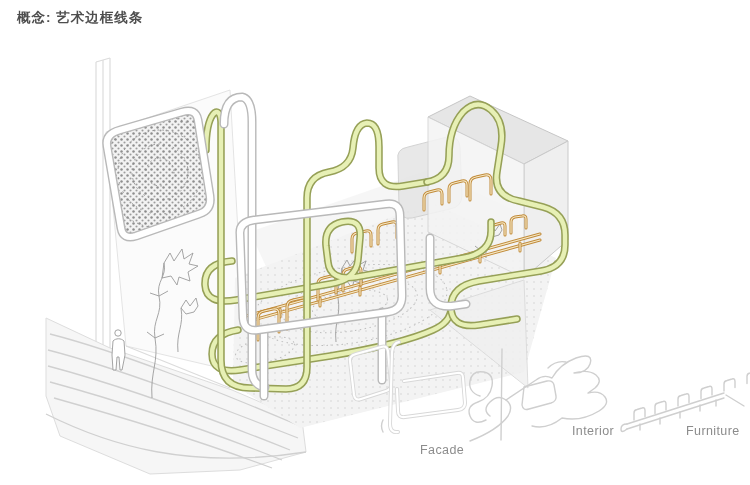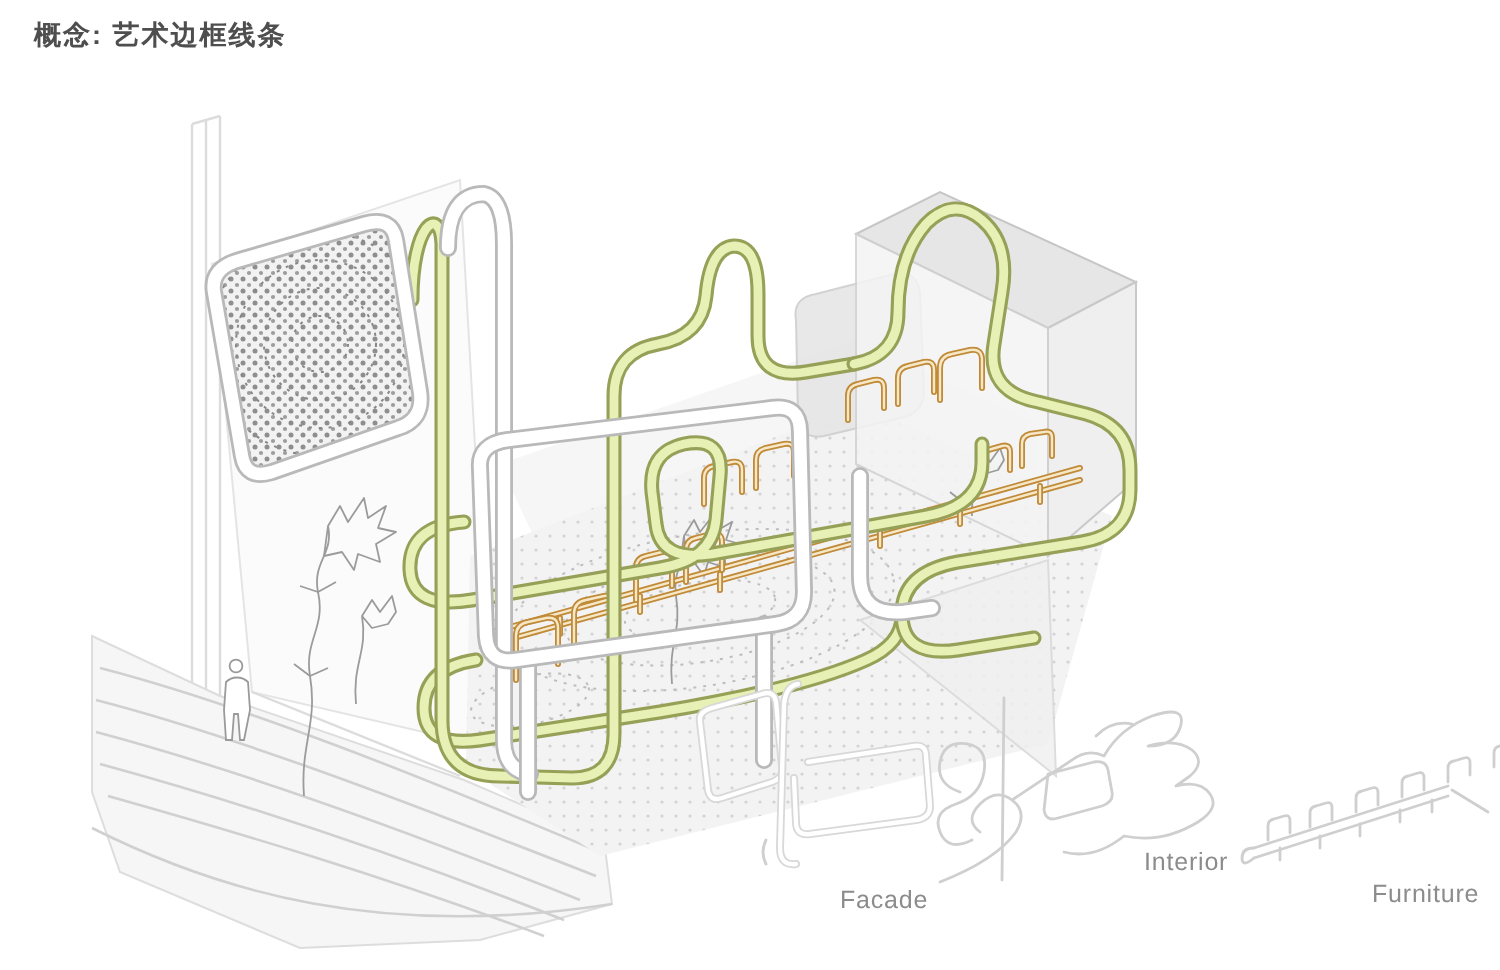--- a/index.html
+++ b/index.html
@@ -210,14 +210,14 @@
       <path class="li" d="M 627,429 L 724,398"></path>
       <path class="li" d="M 726,395 L 744,406"></path>
       <path class="li" d="M 627,424 Q 621,424 621,429 Q 621,434 627,429"></path>
       <path class="li" d="M 634,420 v -7 q 0,-3 3,-3.5 l 5,-1.5 q 3,-1 3,2.5 v 6 m 10,-3 v -7 q 0,-3 3,-3.5 l 5,-1.5 q 3,-1 3,2.5 v 6 m 12,-4 v -7 q 0,-3 3,-3.5 l 5,-1.5 q 3,-1 3,2.5 v 6 m 12,-4 v -7 q 0,-3 3,-3.5 l 5,-1.5 q 3,-1 3,2.5 v 6 m 12,-4 v -7 q 0,-3 3,-3.5 l 5,-1.5 q 3,-1 3,2.5 v 6 m 12,-4 v -7 q 0,-3 3,-3.5 l 5,-1.5 q 3,-1 3,2.5 v 6"></path>
       <path class="li" d="M 640,424 v 6 M 660,418 v 6 M 680,412 v 6 M 700,405 v 6 M 716,400 v 6"></path>
     </g>
   </svg>
 
   <div class="legend-label" style="left:420px;top:443px;">Facade</div>
   <div class="legend-label" style="left:560px;top:424px;margin-left:12px;">Interior</div>
-  <div class="legend-label" style="left:686px;top:440px;">Furniture</div>
+  <div class="legend-label" style="left:686px;top:424px;">Furniture</div>
 </div>
 
 </body></html>

